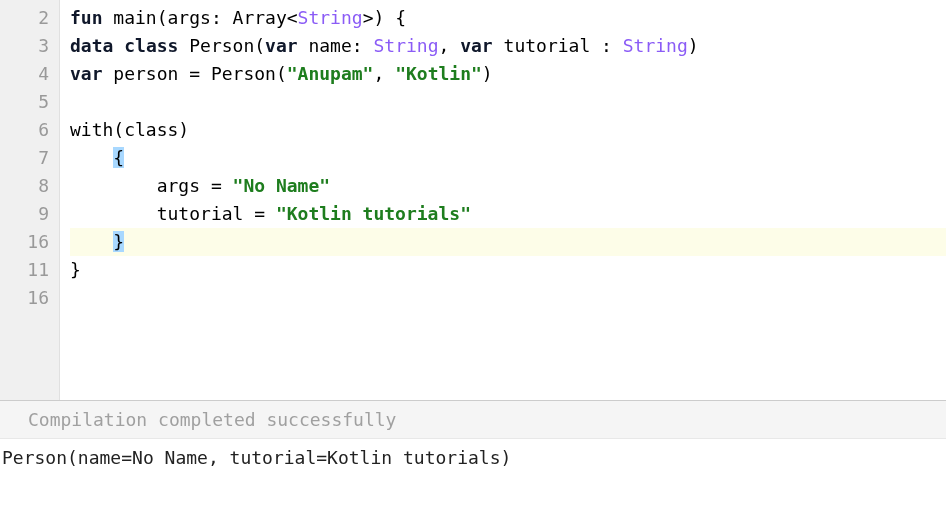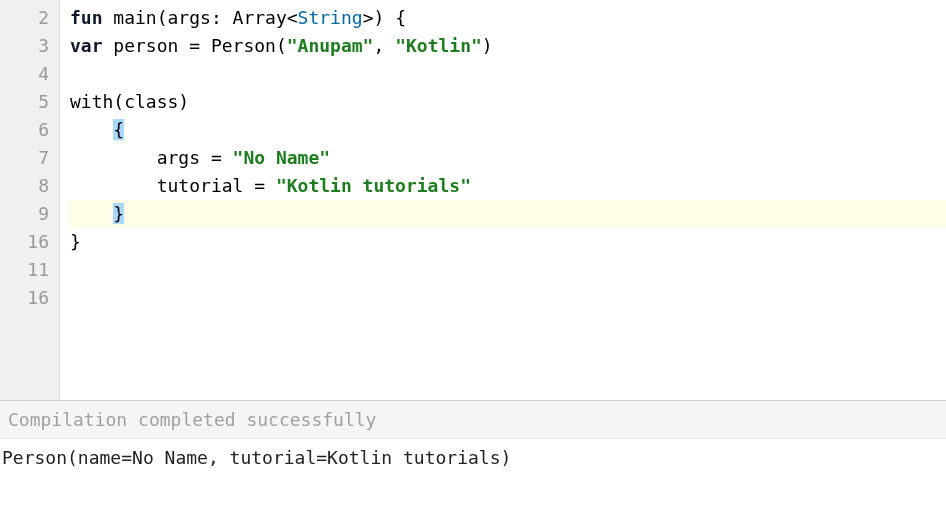--- a/index.html
+++ b/index.html
@@ -36,32 +36,32 @@
     .code-line {
       height: 28px;
       line-height: 28px;
       white-space: pre;
       position: relative;
     }
     .code-line.highlighted {
       background: #fdfde8;
     }
     .kw { color: #0f172a; font-weight: bold; }
-    .type { color: #0369a1; }
+    .type { color: #8b5cf6; }
     .str { color: #1e7d1e; font-weight: bold; }
     .brace-match {
       background: #a8d8ff;
     }
     .console-area {
       border-top: 1px solid #cccccc;
     }
     .status-bar {
       background: #f5f5f5;
       color: #a0a0a0;
-      padding: 8px 8px;
+      padding: 8px 28px;
       font-size: 18px;
       border-bottom: 1px solid #e8e8e8;
     }
     .output {
       padding: 8px 2px;
       font-size: 18px;
       color: #222222;
     }
   </style>
 </head>
@@ -78,20 +78,21 @@
     <div class="ln">8</div>
     <div class="ln">9</div>
     <div class="ln">16</div>
     <div class="ln">11</div>
     <div class="ln">16</div>
   </div>
 
   <div class="code">
     <div class="code-line"><span class="kw">fun</span><span> main(args: Array&lt;</span><span class="type">String</span><span>&gt;) {</span></div>
 
+    <div class="code-line"><span class="kw">data</span><span> </span><span class="kw">class</span><span> Person(</span><span class="kw">var</span><span> name: </span><span class="type">String</span><span>, </span><span class="kw">var</span><span> tutorial : </span><span class="type">String</span><span>)</span></div>
 
     <div class="code-line"><span class="kw">var</span><span> person = Person(</span><span class="str">"Anupam"</span><span>, </span><span class="str">"Kotlin"</span><span>)</span></div>
 
     <div class="code-line"><span></span></div>
 
     <div class="code-line"><span>with(class)</span></div>
 
     <div class="code-line"><span>    </span><span class="brace-match">{</span></div>
 
     <div class="code-line"><span>        args = </span><span class="str">"No Name"</span></div>

